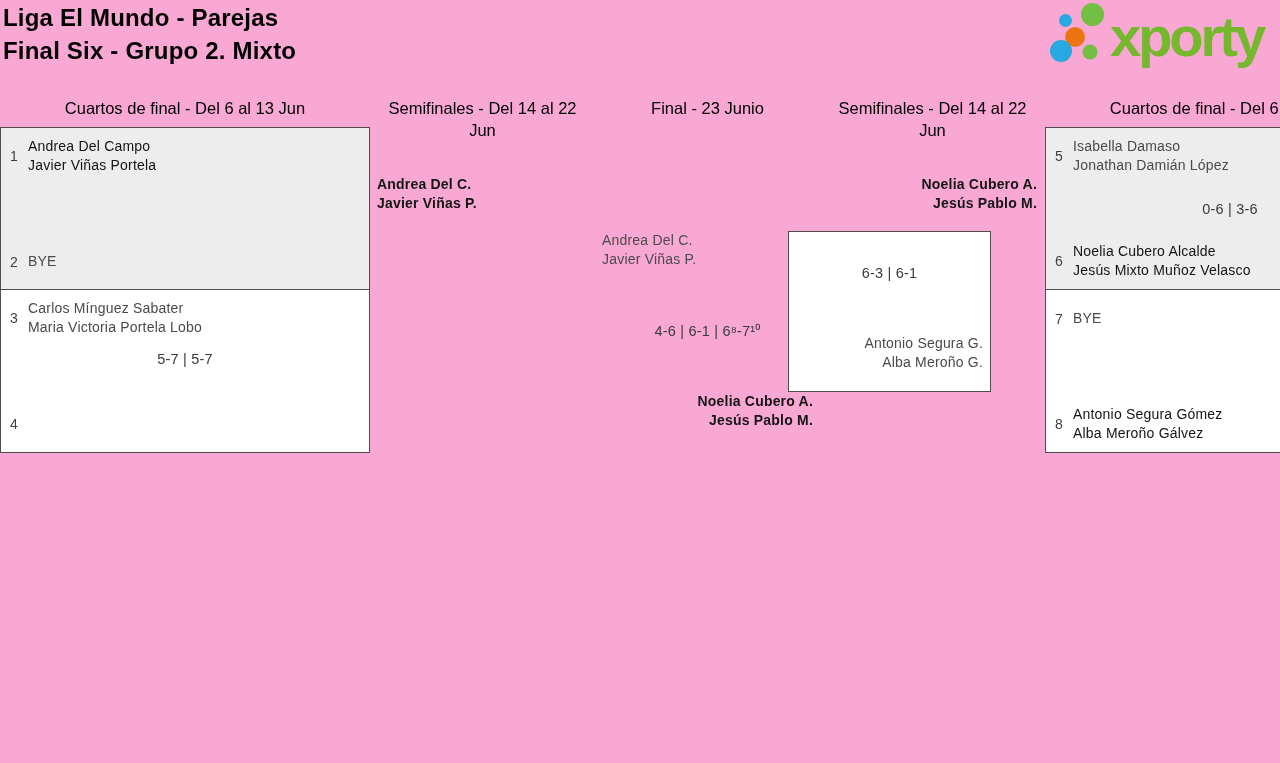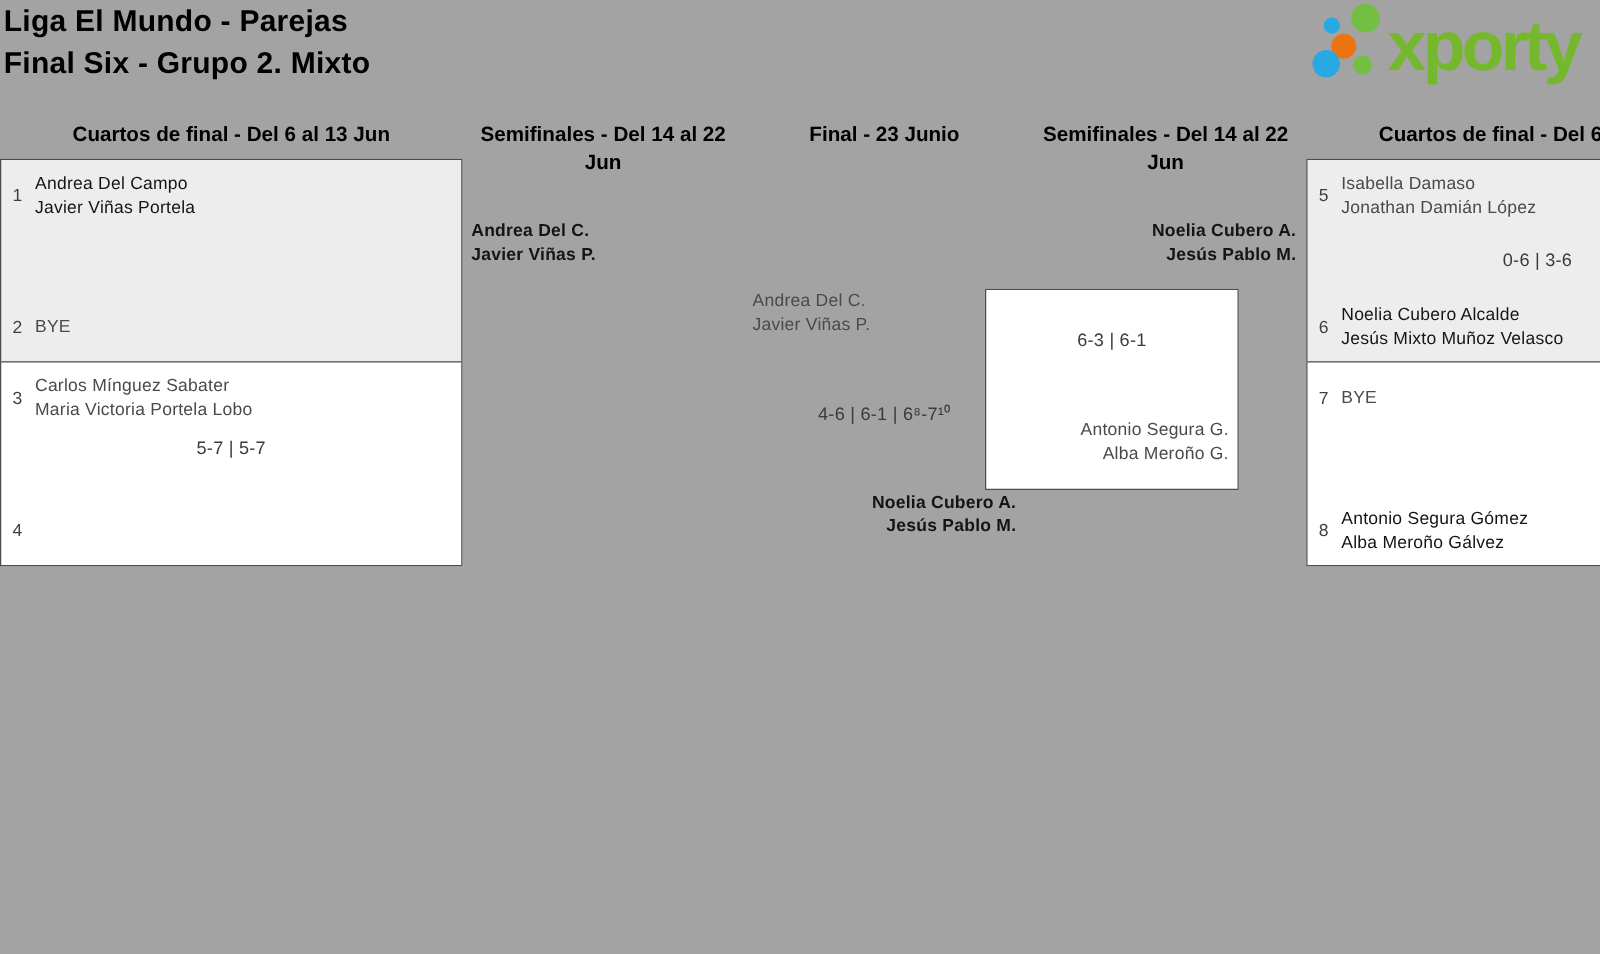--- a/index.html
+++ b/index.html
@@ -1,26 +1,26 @@
 <!DOCTYPE html>
 <html><head>
 <meta charset="utf-8">
 <style>
   html,body{margin:0;padding:0;background:#fff;}
   .page{
-    position:relative;width:1280px;height:763px;background:#a3a3a3;
+    position:relative;width:1280px;height:763px;background:#f9a8d4;
     overflow:hidden;font-family:"Liberation Sans",sans-serif;color:#222;
   }
   .title{
     position:absolute;left:3px;top:1px;font-size:24px;font-weight:700;
     line-height:33px;color:#000;letter-spacing:.2px;
   }
   .logo-svg{position:absolute;left:1044px;top:0;}
   .col-header{
-    position:absolute;top:97px;text-align:center;font-weight:700;
+    position:absolute;top:97px;text-align:center;font-weight:400;
     font-size:16.5px;line-height:22px;color:#000;
   }
   .col-header div{white-space:nowrap;}
   .box{
     position:absolute;border:1px solid #4d4d4d;box-sizing:border-box;background:#fff;
   }
   .box.shaded{background:#ededed;}
   .team-row{
     position:absolute;left:9px;right:12px;display:flex;align-items:center;
     gap:9px;transform:translateY(-50%);

